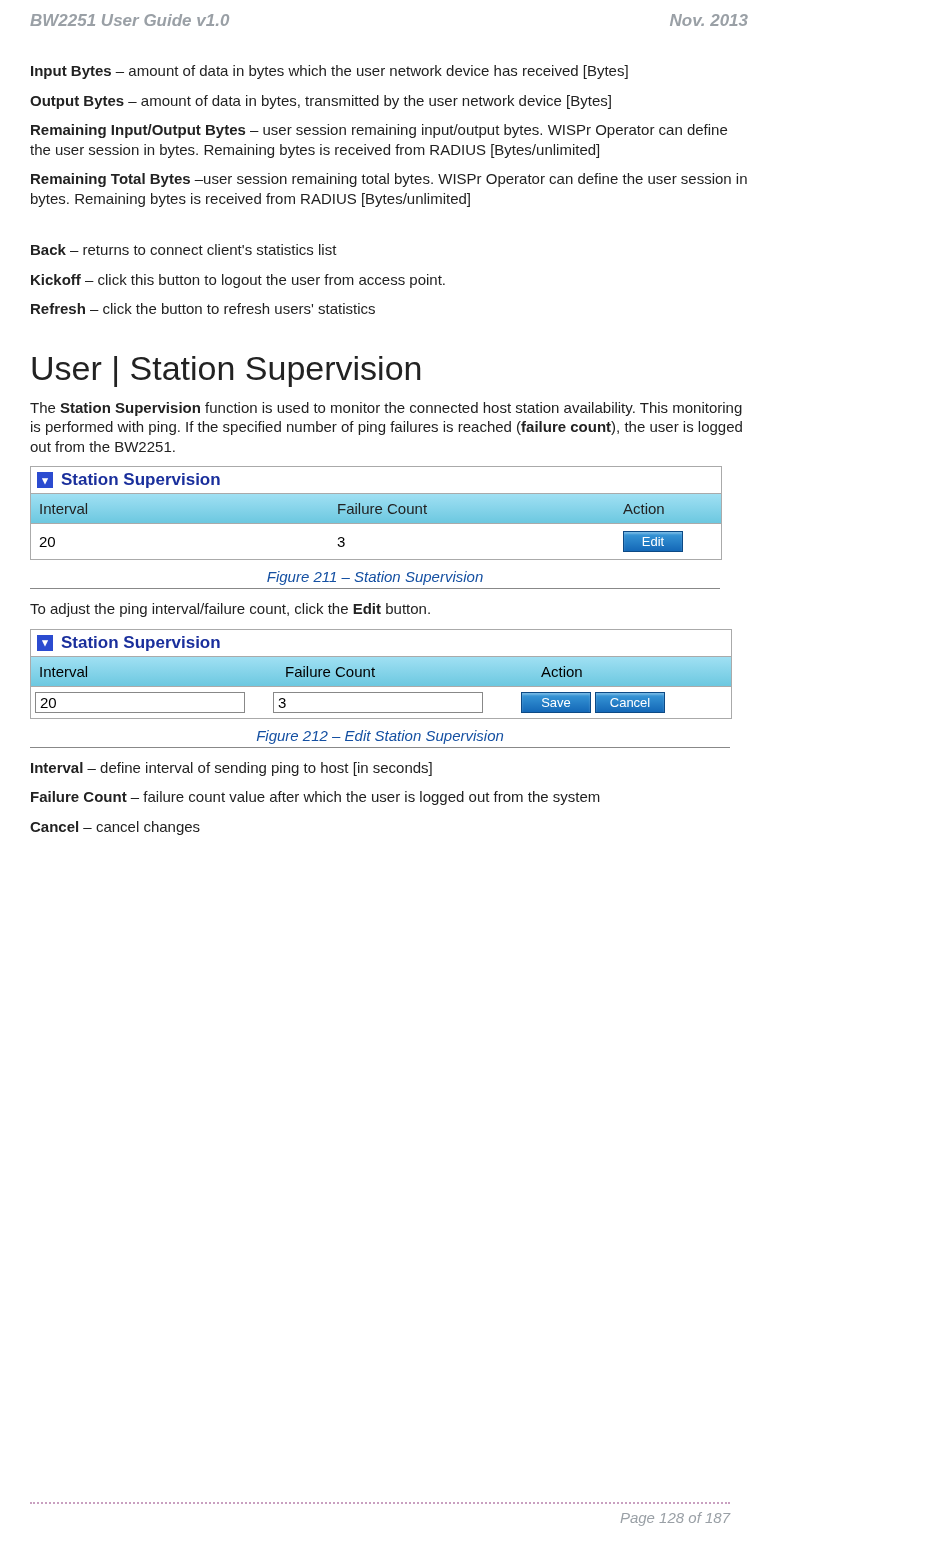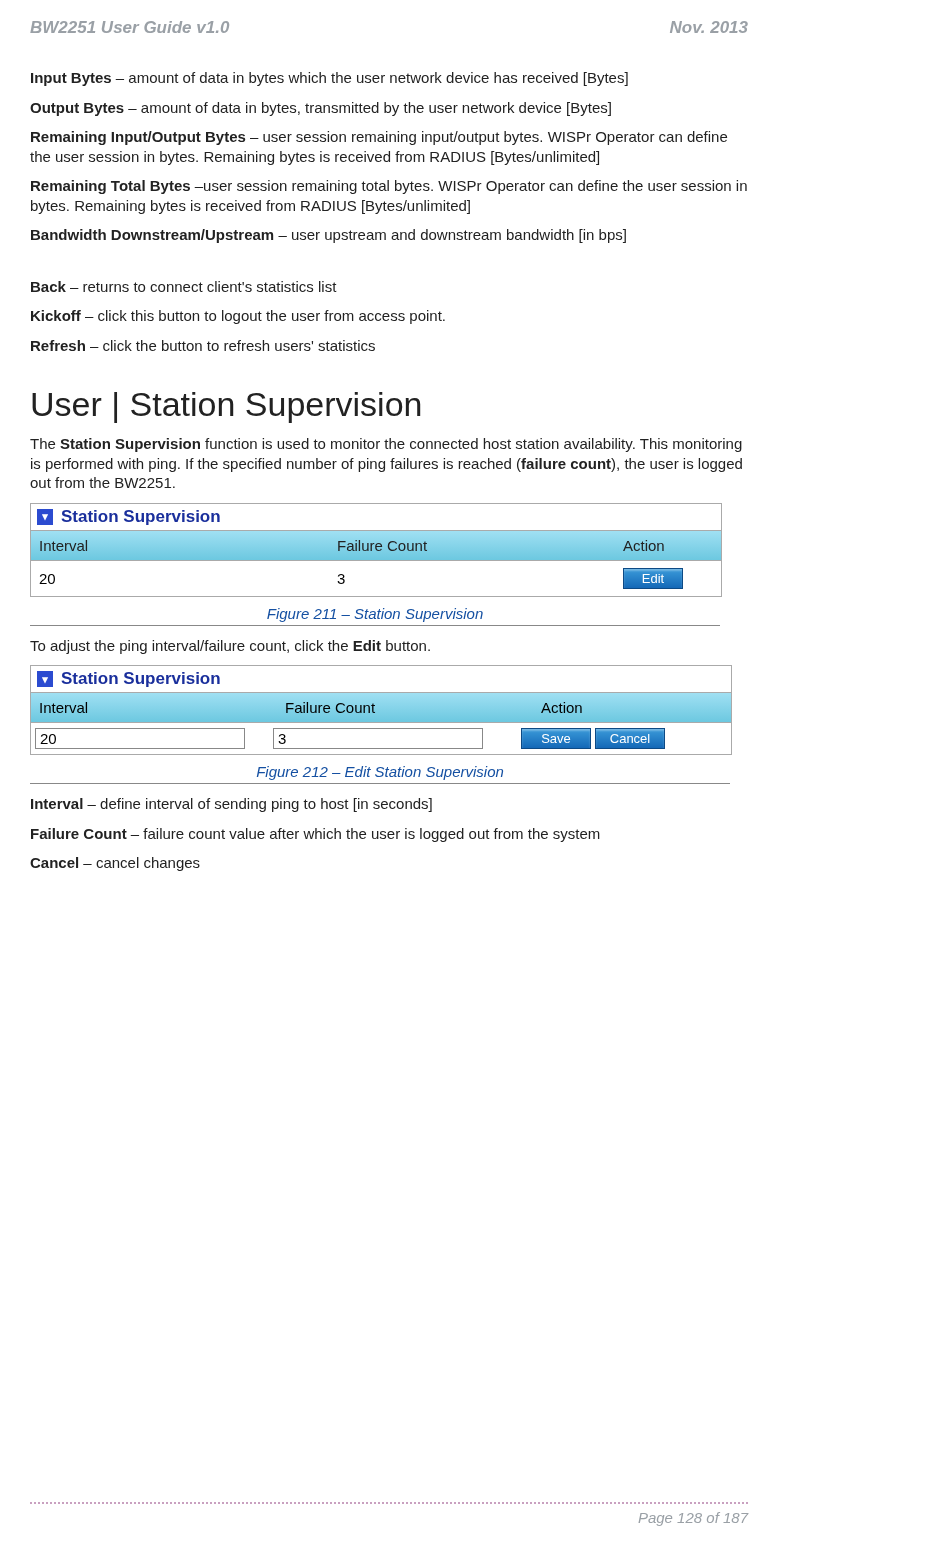--- a/index.html
+++ b/index.html
@@ -4,21 +4,21 @@
 <style>
   body {
     margin: 0;
     padding: 0;
     font-family: Arial, Helvetica, sans-serif;
     background: #fff;
     width: 942px;
   }
   .page {
     width: 778px;
-    padding: 18px 30px 20px 30px;
+    padding: 11px 30px 20px 30px;
     box-sizing: border-box;
     position: relative;
     min-height: 1542px;
   }
   .header-row {
     display: flex;
     justify-content: space-between;
     color: #9aa0a6;
     font-style: italic;
     font-weight: bold;
@@ -125,21 +125,21 @@
   .tinput {
     width: 200px;
     font-size: 15px;
     padding: 1px 4px;
     border: 1px solid #888;
     font-family: Arial;
   }
   .footer {
     position: absolute;
     bottom: 16px;
-    left: 30px; right: 30px;
+    left: 30px; right: 48px;
   }
   .dotted {
     border-top: 2px dotted #c9a0c0;
     height: 1px;
     margin-bottom: 4px;
   }
   .pagenum {
     text-align: right;
     color: #9aa0a6;
     font-style: italic;
@@ -152,21 +152,20 @@
 <div class="page">
   <div class="header-row">
     <span>BW2251 User Guide v1.0</span>
     <span>Nov.  2013</span>
   </div>
 
   <p class="para"><span class="bold">Input Bytes</span><span> – amount of data in bytes which the user network device has received [Bytes]</span></p>
   <p class="para"><span class="bold">Output Bytes</span><span> – amount of data in bytes, transmitted by the user network device [Bytes]</span></p>
   <p class="para"><span class="bold">Remaining Input/Output Bytes</span><span> – user session remaining input/output bytes. WISPr Operator can define the user session in bytes. Remaining bytes is received from RADIUS [Bytes/unlimited]</span></p>
   <p class="para"><span class="bold">Remaining Total Bytes</span><span> –user session remaining total bytes. WISPr Operator can define the user session in bytes. Remaining bytes is received from RADIUS [Bytes/unlimited]</span></p>
-  <p class="para"><span class="bold">Bandwidth Downstream/Upstream</span><span> – user upstream and downstream bandwidth [in bps]</span></p>
 
   <p class="para" style="margin-top:32px"><span class="bold">Back</span><span> – returns to connect client's statistics list</span></p>
   <p class="para"><span class="bold">Kickoff</span><span> – click this button to logout the user from access point.</span></p>
   <p class="para"><span class="bold">Refresh</span><span> – click the button to refresh users' statistics</span></p>
 
   <h2 class="section">User | Station Supervision</h2>
   <p class="para">
     <span>The </span><span class="bold">Station Supervision</span><span> function is used to monitor the connected host station availability. This monitoring is performed with ping. If the specified number of ping failures is reached (</span><span class="bold">failure count</span><span>), the user is logged out from the BW2251.</span>
   </p>
 

